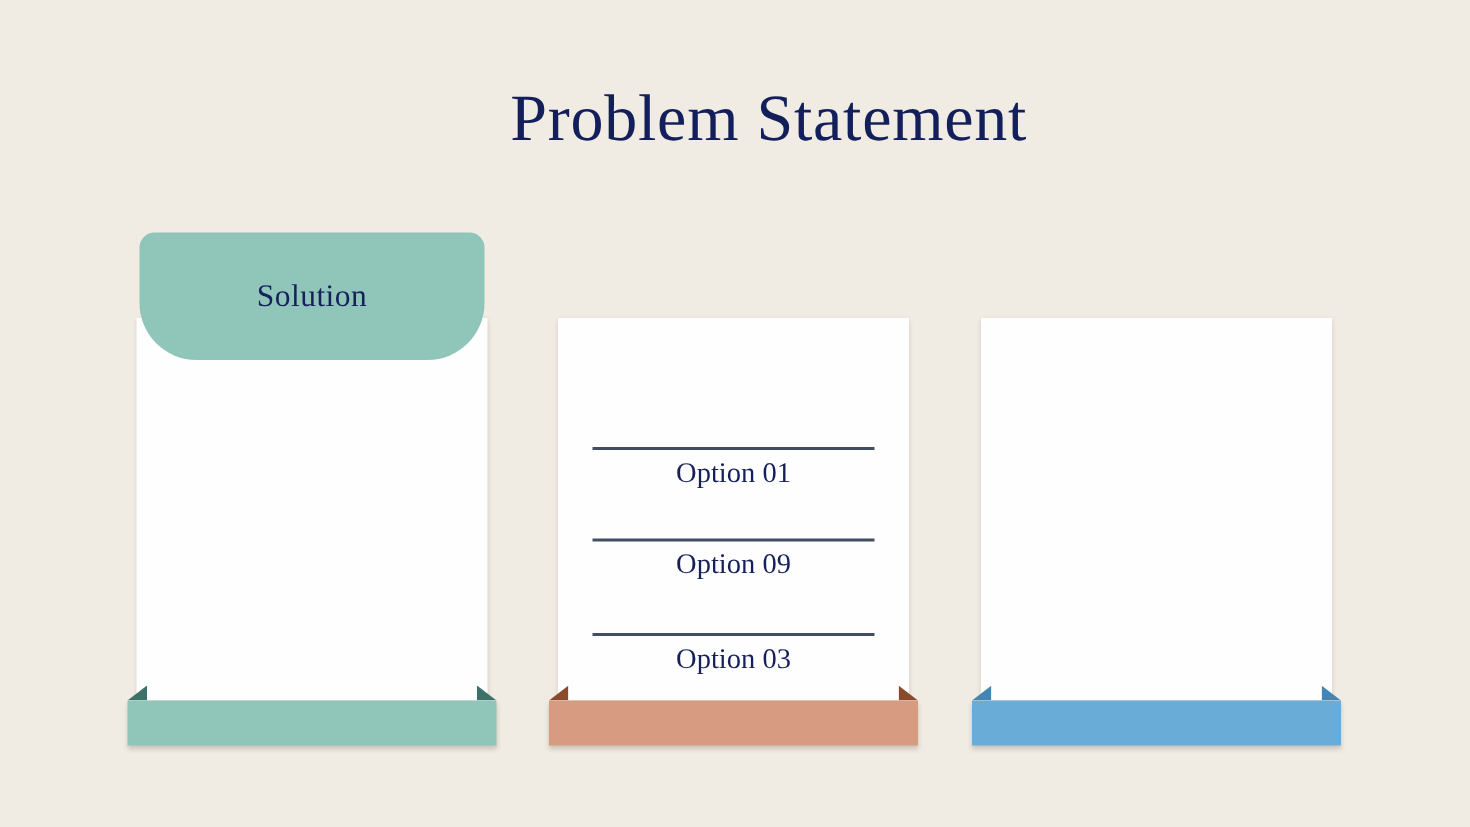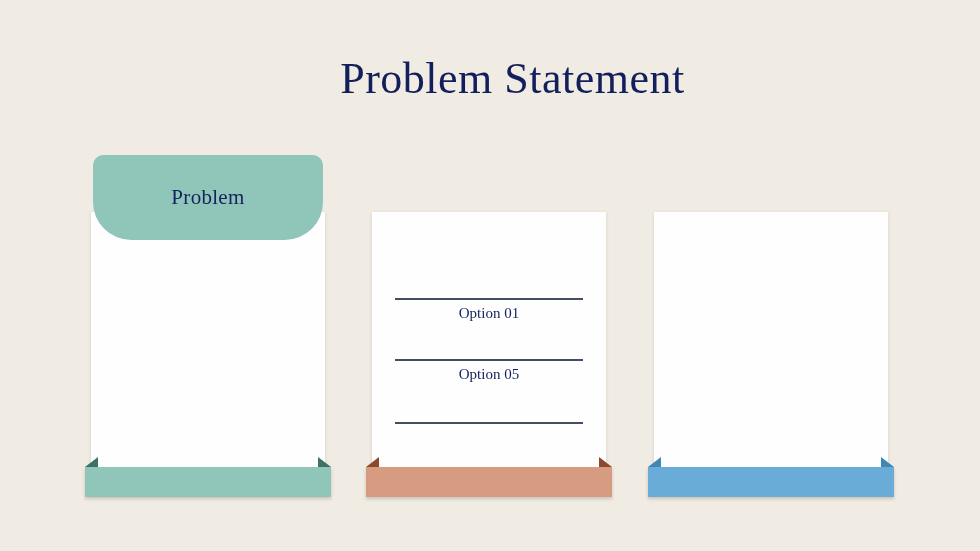--- a/index.html
+++ b/index.html
@@ -96,53 +96,54 @@
   .option-row-2{top:204px;}
   .option-row-3{top:267px;}
   .option-divider{
     height:2px;
     width:100%;
     background:var(--divider-color);
   }
   .option-label{
     display:block;
     margin-top:5px;
-    font-size:15px;
+    font-size:19px;
     color:var(--text-color);
   }
 </style>
 </head>
 <body>
 
 <div class="stage">
 
   <h1 class="slide-title">Problem Statement</h1>
 
   <section class="card card-1" style="--accent: #90c6b9; --accent-dark: #3c7167;">
     <div class="card-body"></div>
     <div class="fold fold-left"></div>
     <div class="fold fold-right"></div>
     <div class="card-bar"></div>
     <div class="card-header">
-      <span class="card-header-label">Problem</span>
+      <span class="card-header-label">Solution</span>
     </div>
   </section>
 
   <section class="card card-2" style="--accent: #d69b80; --accent-dark: #8b4a2c;">
     <div class="card-body"></div>
     <div class="option-row option-row-1">
       <div class="option-divider"></div>
       <span class="option-label">Option 01</span>
     </div>
     <div class="option-row option-row-2">
       <div class="option-divider"></div>
-      <span class="option-label">Option 05</span>
+      <span class="option-label">Option 09</span>
     </div>
     <div class="option-row option-row-3">
       <div class="option-divider"></div>
+      <span class="option-label">Option 03</span>
     </div>
     <div class="fold fold-left"></div>
     <div class="fold fold-right"></div>
     <div class="card-bar"></div>
   </section>
 
   <section class="card card-3" style="--accent: #69acd8; --accent-dark: #4286b6;">
     <div class="card-body"></div>
     <div class="fold fold-left"></div>
     <div class="fold fold-right"></div>

